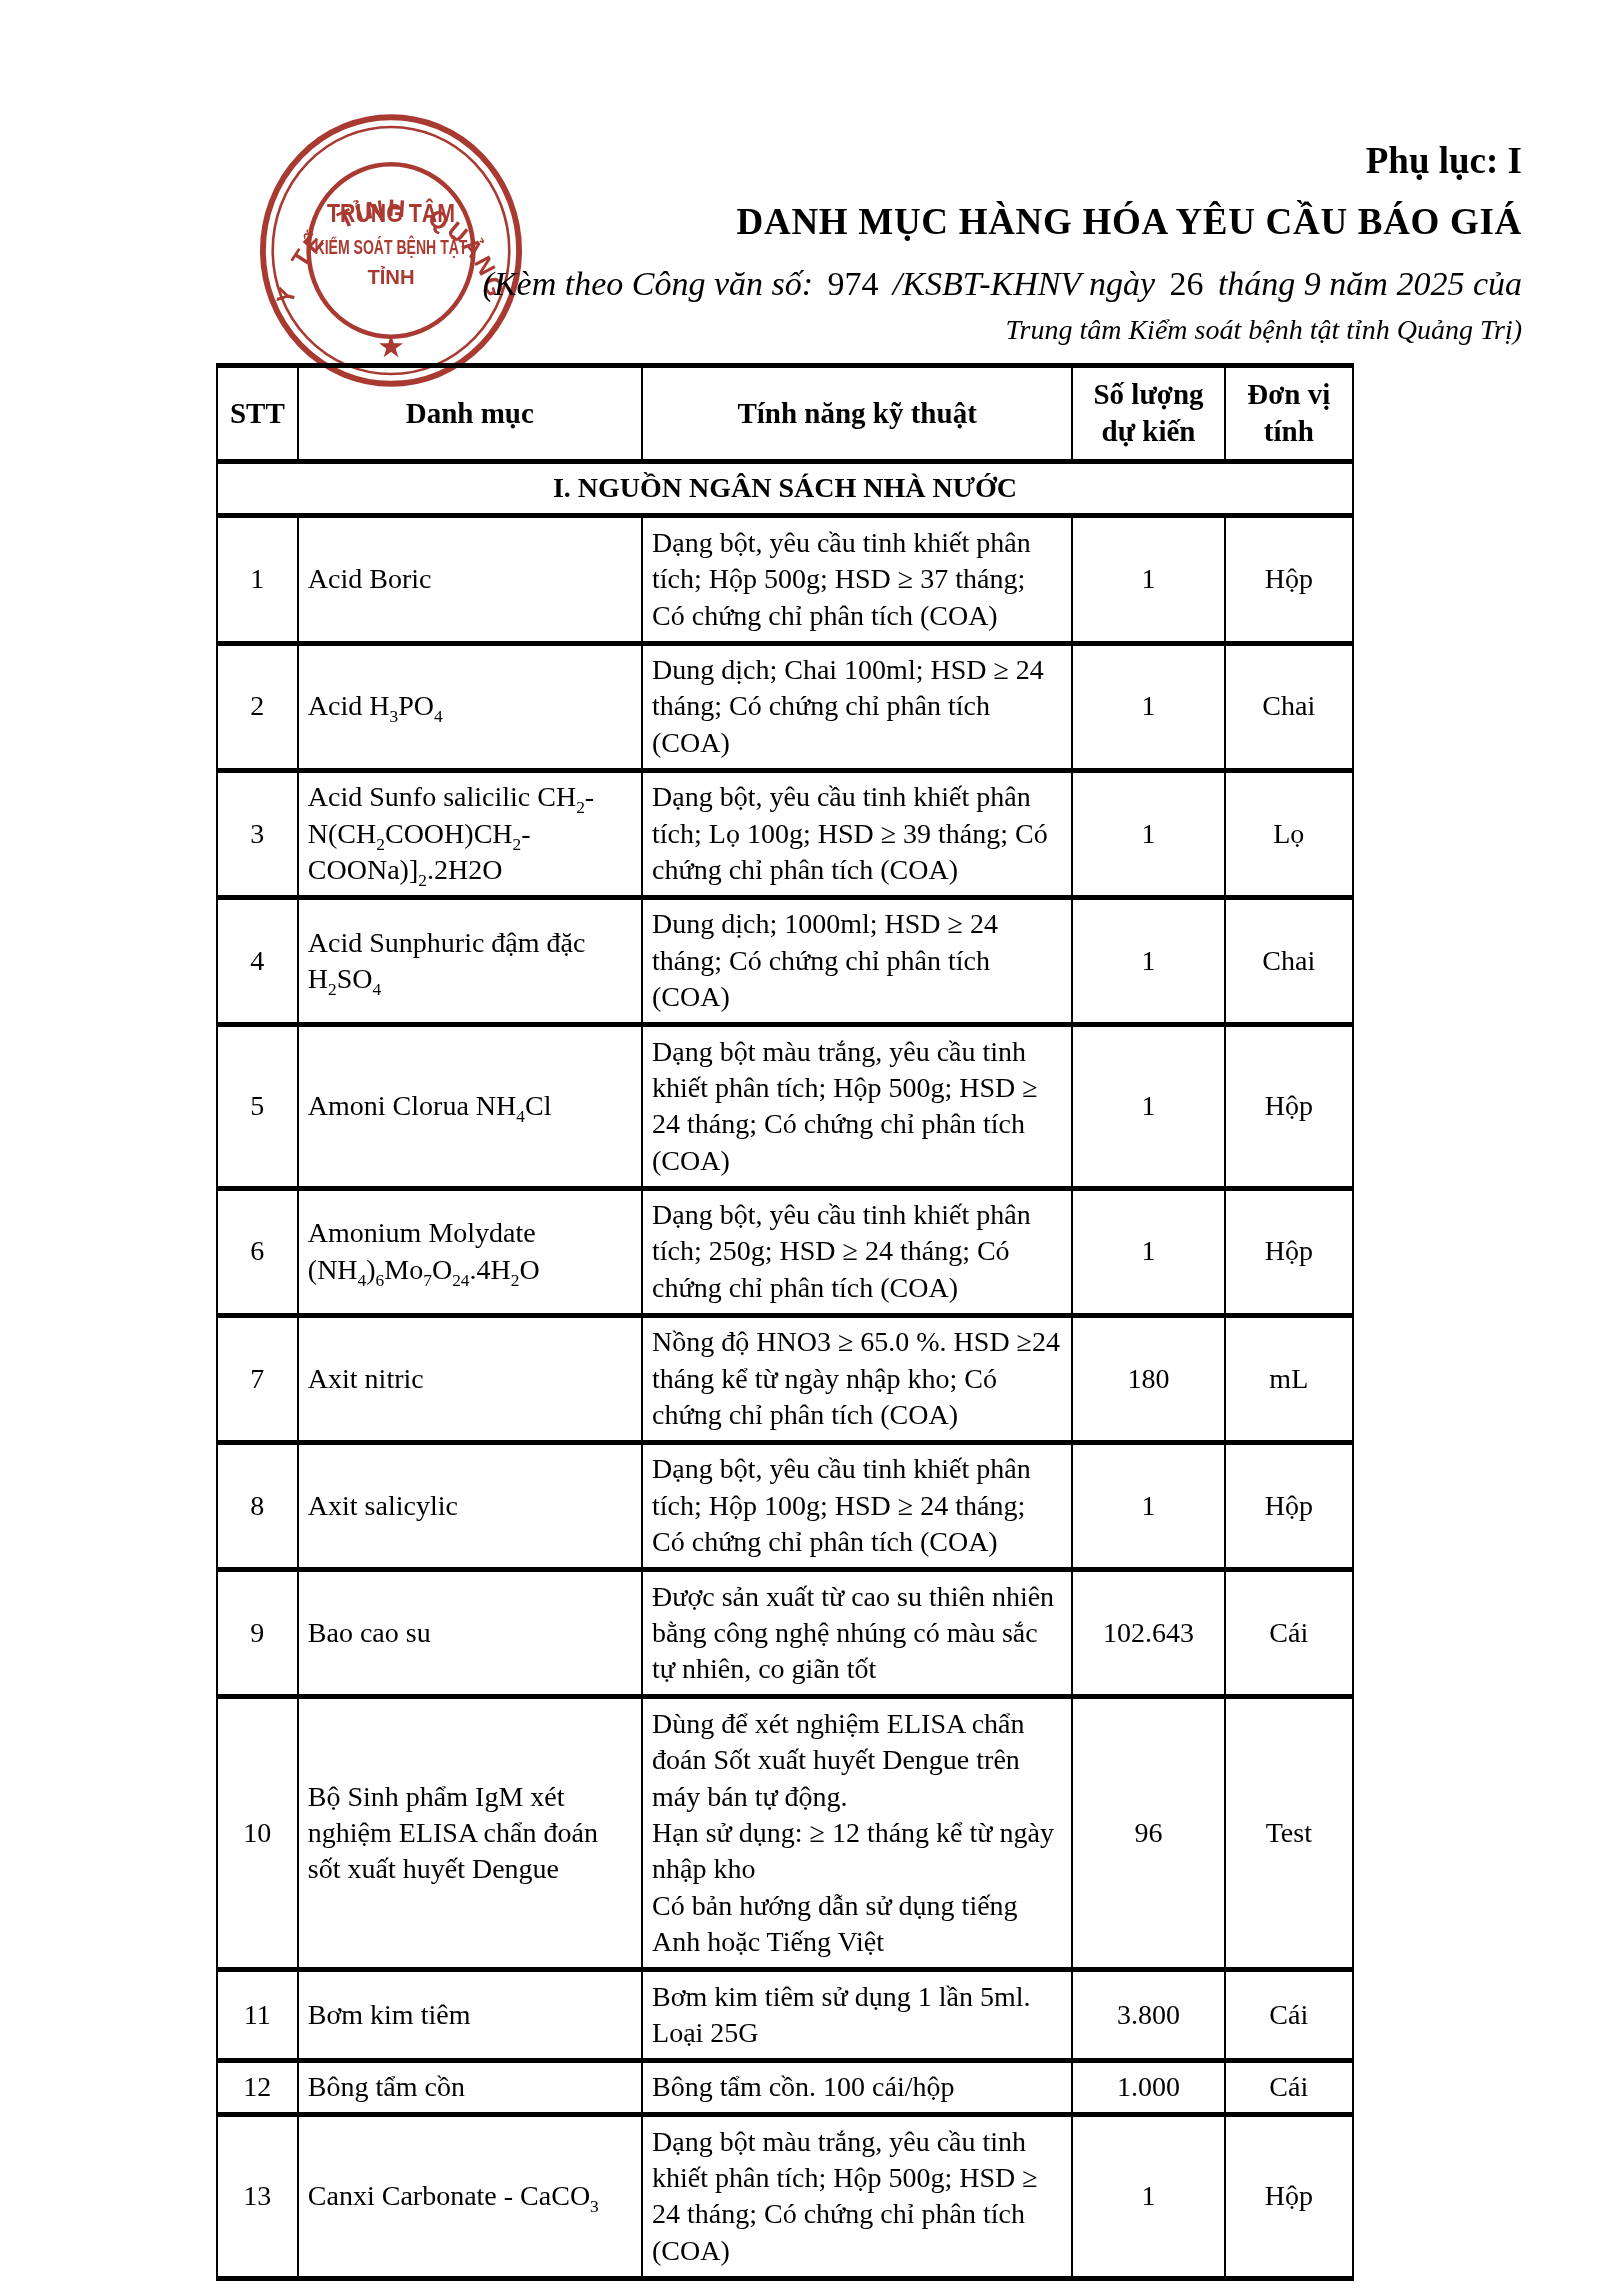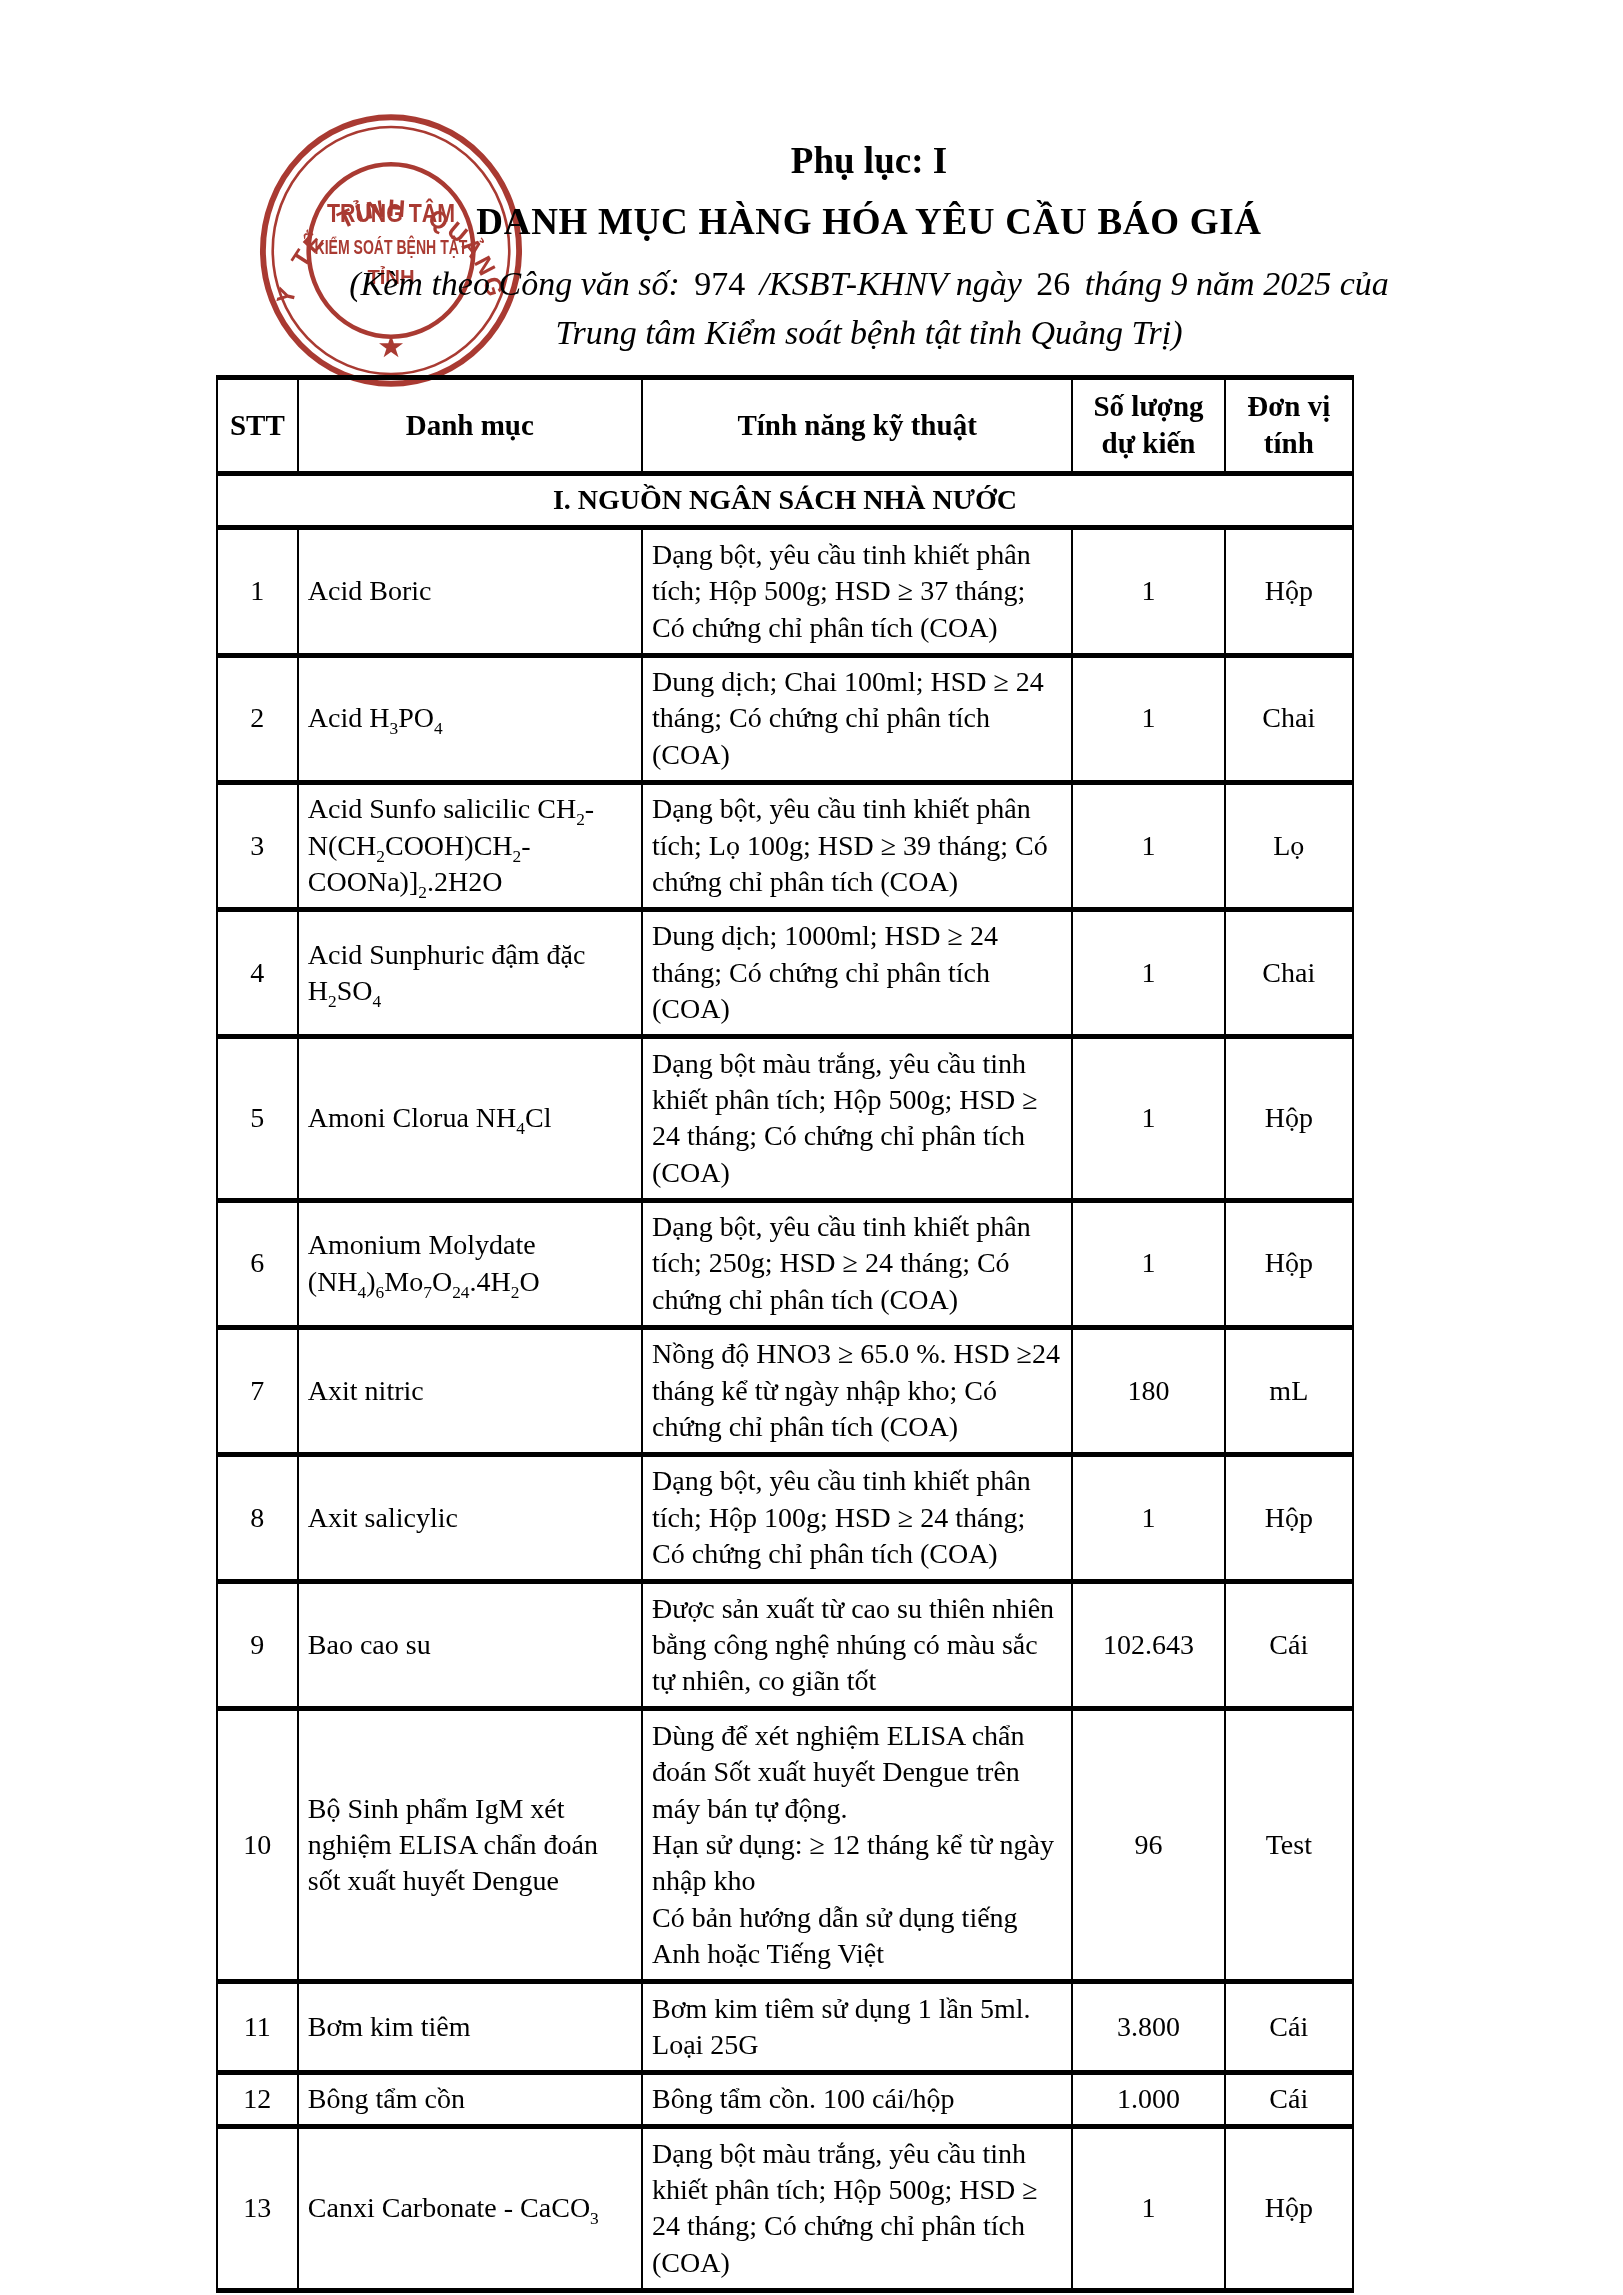--- a/index.html
+++ b/index.html
@@ -11,21 +11,21 @@
     overflow: hidden;
     font-family: "Liberation Serif", "DejaVu Serif", serif;
     color: #000;
   }
   
   .header-block {
     position: relative;
     margin-left: 216px;
     width: 1306px;
     padding-top: 139px;
-    text-align: center;
+    text-align: right;
     z-index: 2;
   }
   .appendix-label {
     font-size: 37px;
     font-weight: bold;
     margin: 0 0 18.3px 0;
   }
   .doc-title {
     font-size: 37px;
     font-weight: bold;
@@ -36,23 +36,23 @@
     font-size: 34px;
     font-style: italic;
     margin: 0 0 10.5px 0;
   }
   .doc-subtitle .num {
     font-style: normal;
     display: inline-block;
     margin: 0 14.4px;
   }
   .doc-subtitle-2 {
-    font-size: 34px;
+    font-size: 28px;
     font-style: italic;
-    margin: 0 0 23px 0;
+    margin: 0 0 17px 0;
   }
   
   .stamp {
     position: absolute;
     left: 259px;
     top: 113px;
     width: 264px;
     height: 275px;
     z-index: 5;
     opacity: 0.93;

